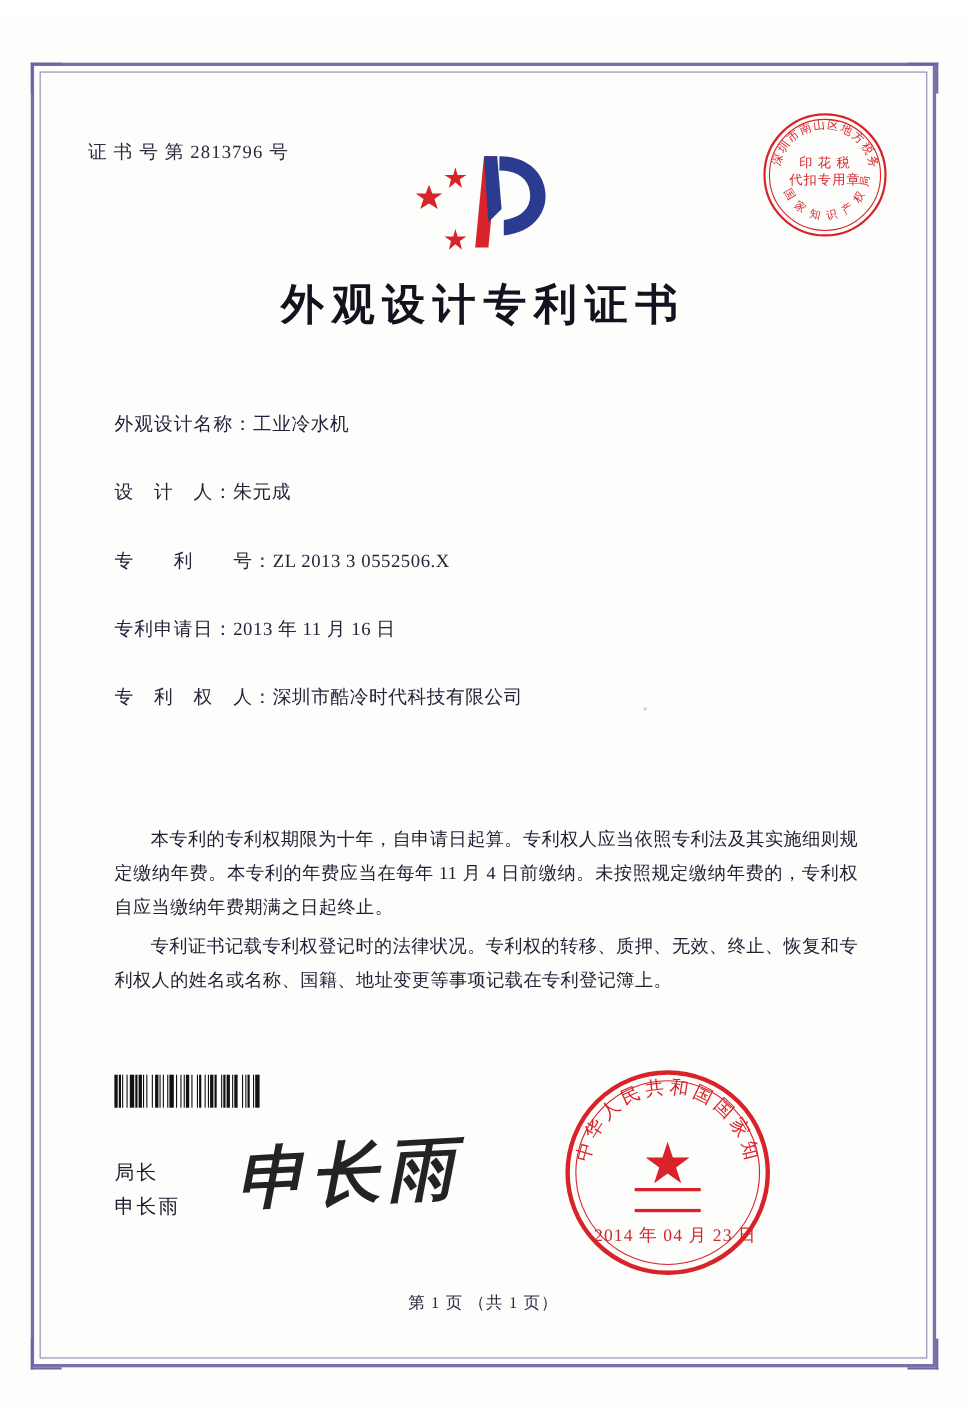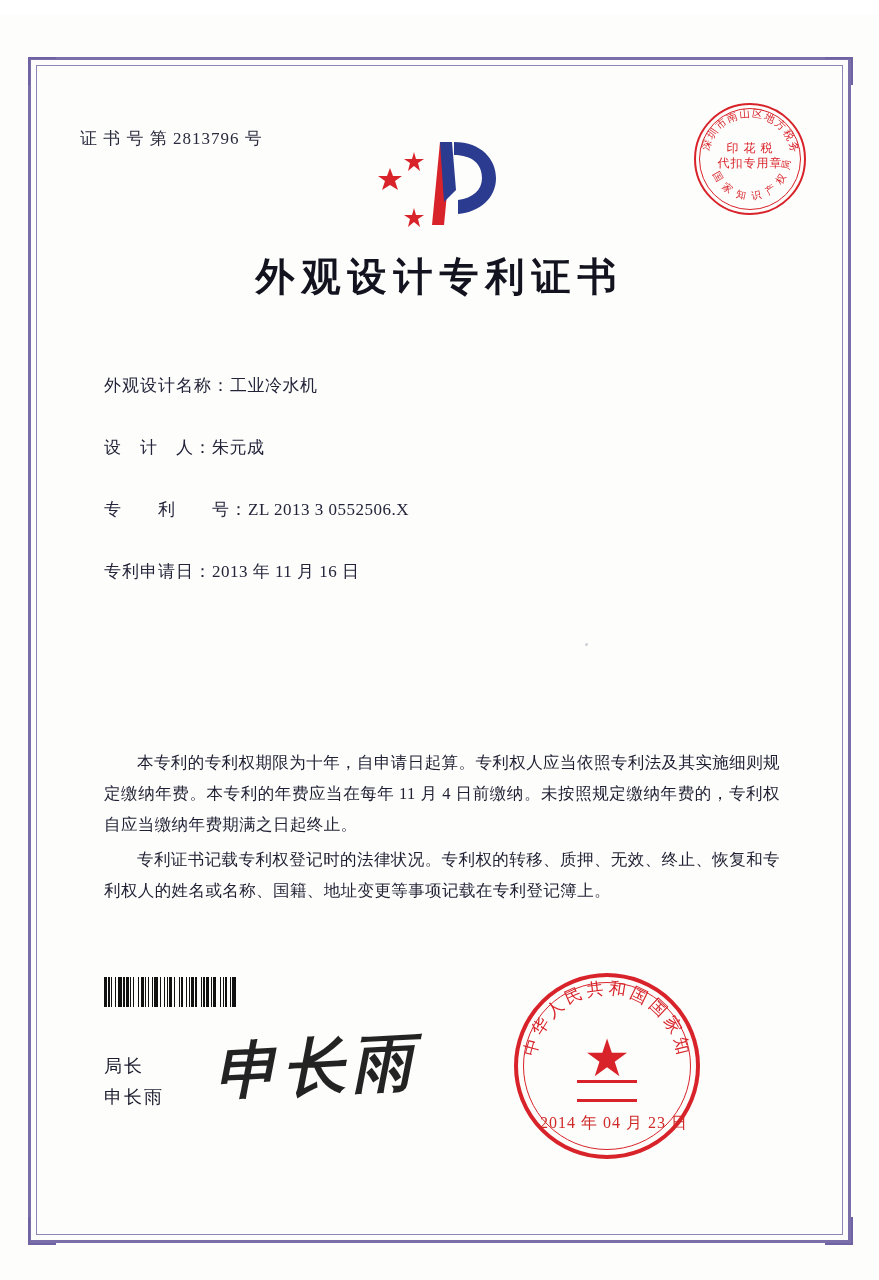--- a/index.html
+++ b/index.html
@@ -322,20 +322,23 @@
       <span class="field-label">外观设计名称：</span><span class="field-value">工业冷水机</span>
     </div>
     <div class="field-row">
       <span class="field-label">设　计　人：</span><span class="field-value">朱元成</span>
     </div>
     <div class="field-row">
       <span class="field-label">专　　利　　号：</span><span class="field-value">ZL 2013 3 0552506.X</span>
     </div>
     <div class="field-row">
       <span class="field-label">专利申请日：</span><span class="field-value">2013 年 11 月 16 日</span>
+    </div>
+    <div class="field-row">
+      <span class="field-label">专　利　权　人：</span><span class="field-value">深圳市酷冷时代科技有限公司</span>
     </div>
   </div>
 
   <div class="watermark-dot"></div>
 
   <div class="paragraphs">
     <p>本专利的专利权期限为十年，自申请日起算。专利权人应当依照专利法及其实施细则规定缴纳年费。本专利的年费应当在每年 11 月 4 日前缴纳。未按照规定缴纳年费的，专利权自应当缴纳年费期满之日起终止。</p>
     <p>专利证书记载专利权登记时的法律状况。专利权的转移、质押、无效、终止、恢复和专利权人的姓名或名称、国籍、地址变更等事项记载在专利登记簿上。</p>
   </div>
 
@@ -356,13 +359,14 @@
       <defs>
         <path id="arcMain" d="M 21,93 A 72,72 0 1 1 165,93" fill="none"></path>
       </defs>
       <text font-size="17" fill="#d8232a" letter-spacing="4" font-family="'Liberation Serif',serif">
         <textPath href="#arcMain" startOffset="4%">中华人民共和国国家知识产权局</textPath>
       </text>
     </svg>
   </div>
   <div class="stamp-date">2014 年 04 月 23 日</div>
 
+  <div class="footer">第 1 页 （共 1 页）</div>
 </div>
 
 </body></html>

